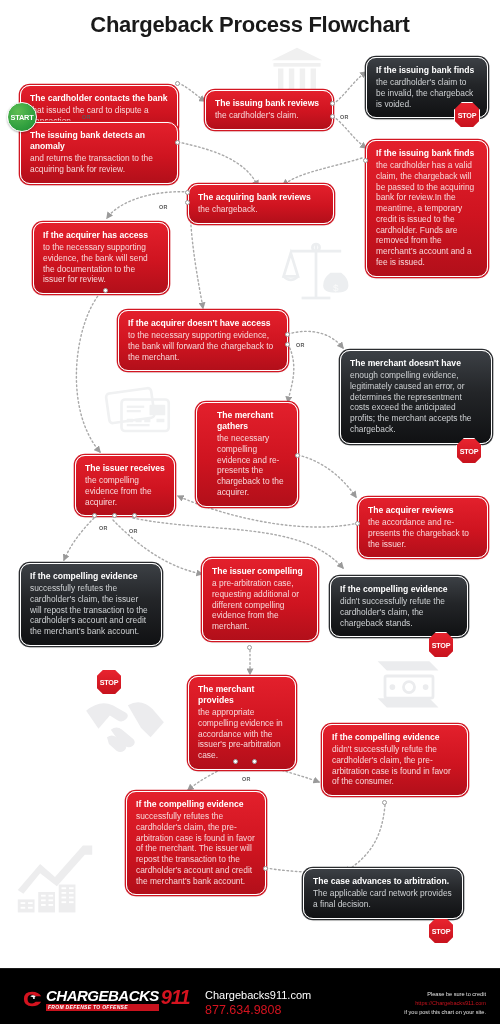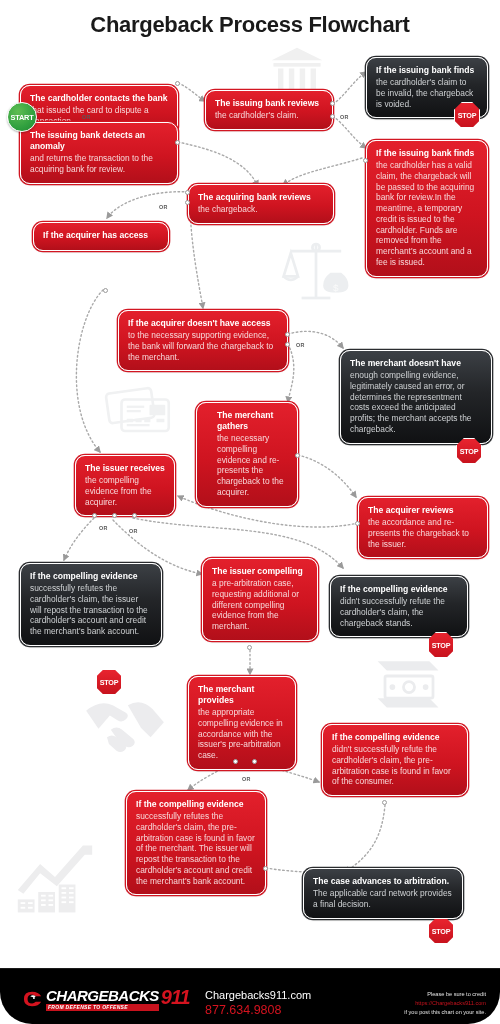--- a/index.html
+++ b/index.html
@@ -7,21 +7,20 @@
     width: 500px; height: 1024px;
     background: #ffffff;
     font-family: "Liberation Sans", sans-serif;
     overflow: hidden;
   }
   #page {
     position: relative;
     width: 500px; height: 1024px;
     background: #ffffff;
     overflow: hidden;
-    border-radius: 32px;
   }
 
   
   .title {
     position: absolute;
     left: 0; top: 12px; width: 500px;
     text-align: center;
     font-size: 22px;
     font-weight: bold;
     color: #1a1a1a;
@@ -411,20 +410,21 @@
   <div class="node red" style="left:188px; top:184px; width:146px;">
     <span class="hd">The acquiring bank reviews</span>
     <span class="bd">the chargeback.</span>
   </div>
   <div class="dot" style="left:185px; top:190px;"></div>
   <div class="dot" style="left:185px; top:200px;"></div>
   <div class="or-label" style="left:159px; top:204px;">OR</div>
 
   <div class="node red" style="left:33px; top:222px; width:136px;">
     <span class="hd">If the acquirer has access</span>
+    <span class="bd">to the necessary supporting evidence, the bank will send the documentation to the issuer for review.</span>
   </div>
   <div class="dot" style="left:103px; top:288px;"></div>
 
   <div class="node red" style="left:118px; top:310px; width:170px;">
     <span class="hd">If the acquirer doesn't have access</span>
     <span class="bd">to the necessary supporting evidence, the bank will forward the chargeback to the merchant.</span>
   </div>
   <div class="dot" style="left:285px; top:332px;"></div>
   <div class="dot" style="left:285px; top:342px;"></div>
   <div class="or-label" style="left:296px; top:342px;">OR</div>

